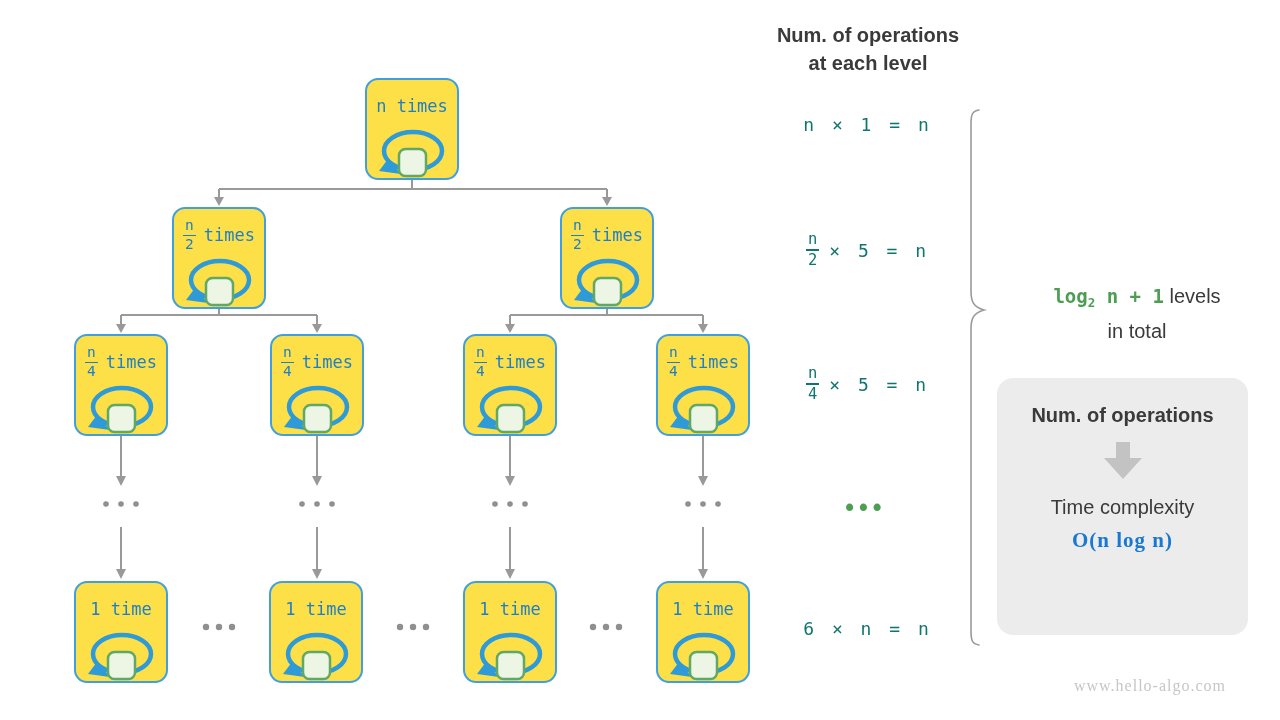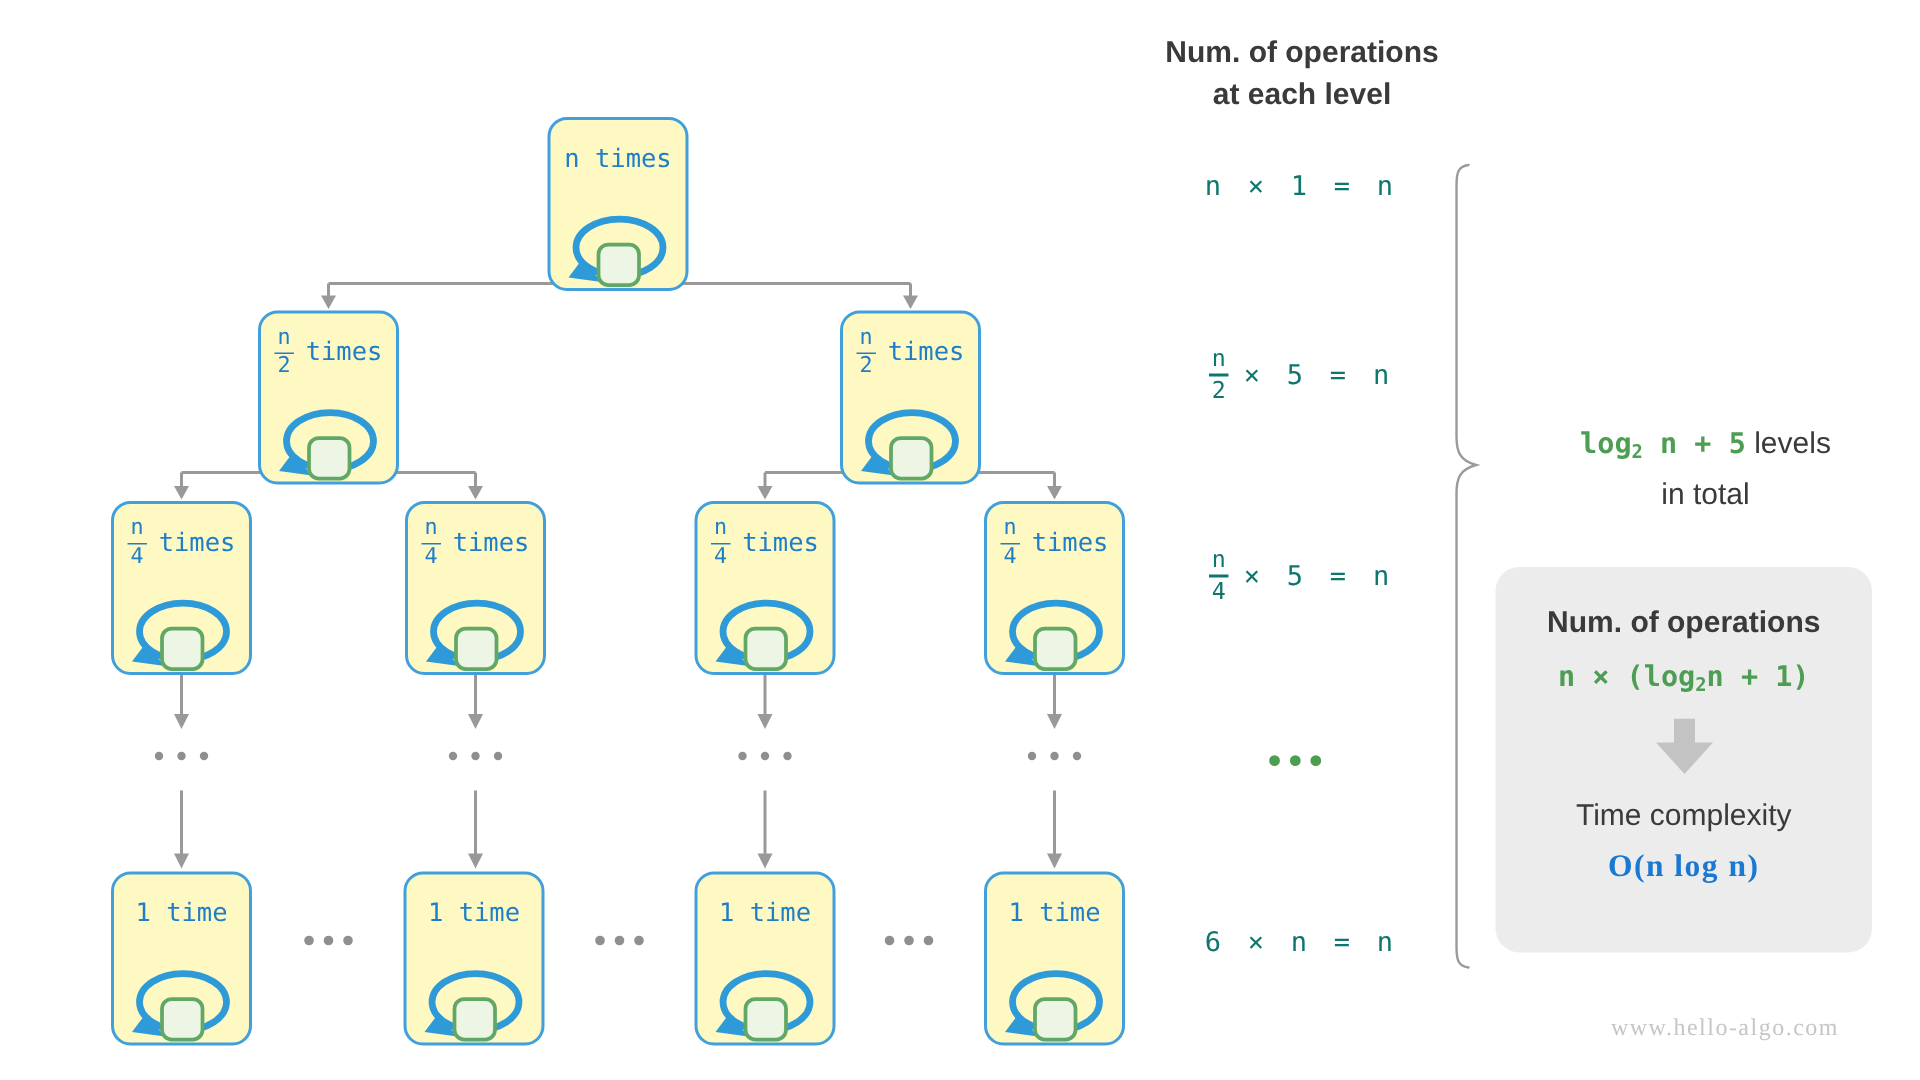--- a/index.html
+++ b/index.html
@@ -2,22 +2,22 @@
 <html><head>
 <meta charset="utf-8">
 <style>
   html,body{margin:0;padding:0;background:#ffffff;}
   .canvas{position:relative;width:1280px;height:720px;background:#ffffff;overflow:hidden;
           font-family:"Liberation Sans",sans-serif;}
   svg{display:block;}
   .layer{position:absolute;left:0;top:0;}
 
   
-  .node{position:absolute;width:94px;height:116px;box-sizing:border-box;
-        background:#fef9c3;border:2.5px solid #41a0dc;border-radius:13px;z-index:2;}
+  .node{position:absolute;width:94px;height:102px;box-sizing:border-box;
+        background:#fde047;border:2.5px solid #41a0dc;border-radius:13px;z-index:2;}
   .node-label{position:absolute;left:0;right:0;top:7px;height:38px;
         display:flex;align-items:center;justify-content:center;gap:8px;
         color:#1f7ec8;font-family:"DejaVu Sans Mono",monospace;font-size:17px;}
   .frac{display:inline-flex;flex-direction:column;align-items:center;
         line-height:1.08;font-size:14.5px;}
   .frac .num{border-bottom:1.7px solid currentColor;padding:0 2px 1px;}
   .frac .den{padding-top:1px;}
   .loop{position:absolute;left:50%;bottom:-1px;transform:translateX(-50%);}
 
   
@@ -269,31 +269,28 @@
   </div>
 
   <div class="green-dots" style="top:495px">•••</div>
 
   <div class="formula" style="top:616px;height:24px">
     <span>6 × n = n</span>
   </div>
 
   <div class="brace-label">
     <div>
-      <span class="code-green"><span>log</span><sub>2</sub><span> </span><span>n + 5</span></span>
+      <span class="code-green"><span>log</span><sub>2</sub><span> </span><span>n + 1</span></span>
       <span> </span><span>levels</span>
     </div>
     <div>in total</div>
   </div>
 
   <div class="panel">
     <div class="panel-title">Num. of operations</div>
-    <div class="panel-formula">
-      <span>n × (</span><span>log</span><sub>2</sub><span>n + 1)</span>
-    </div>
     <svg class="panel-arrow" width="40" height="38">
       <polygon points="13,0 27,0 27,16 39,16 20,37 1,16 13,16" fill="#c3c3c3"></polygon>
     </svg>
     <div class="panel-title2">Time complexity</div>
     <div class="panel-complexity">O(n log n)</div>
   </div>
 
   <div class="watermark">www.hello-algo.com</div>
 
 </div>

